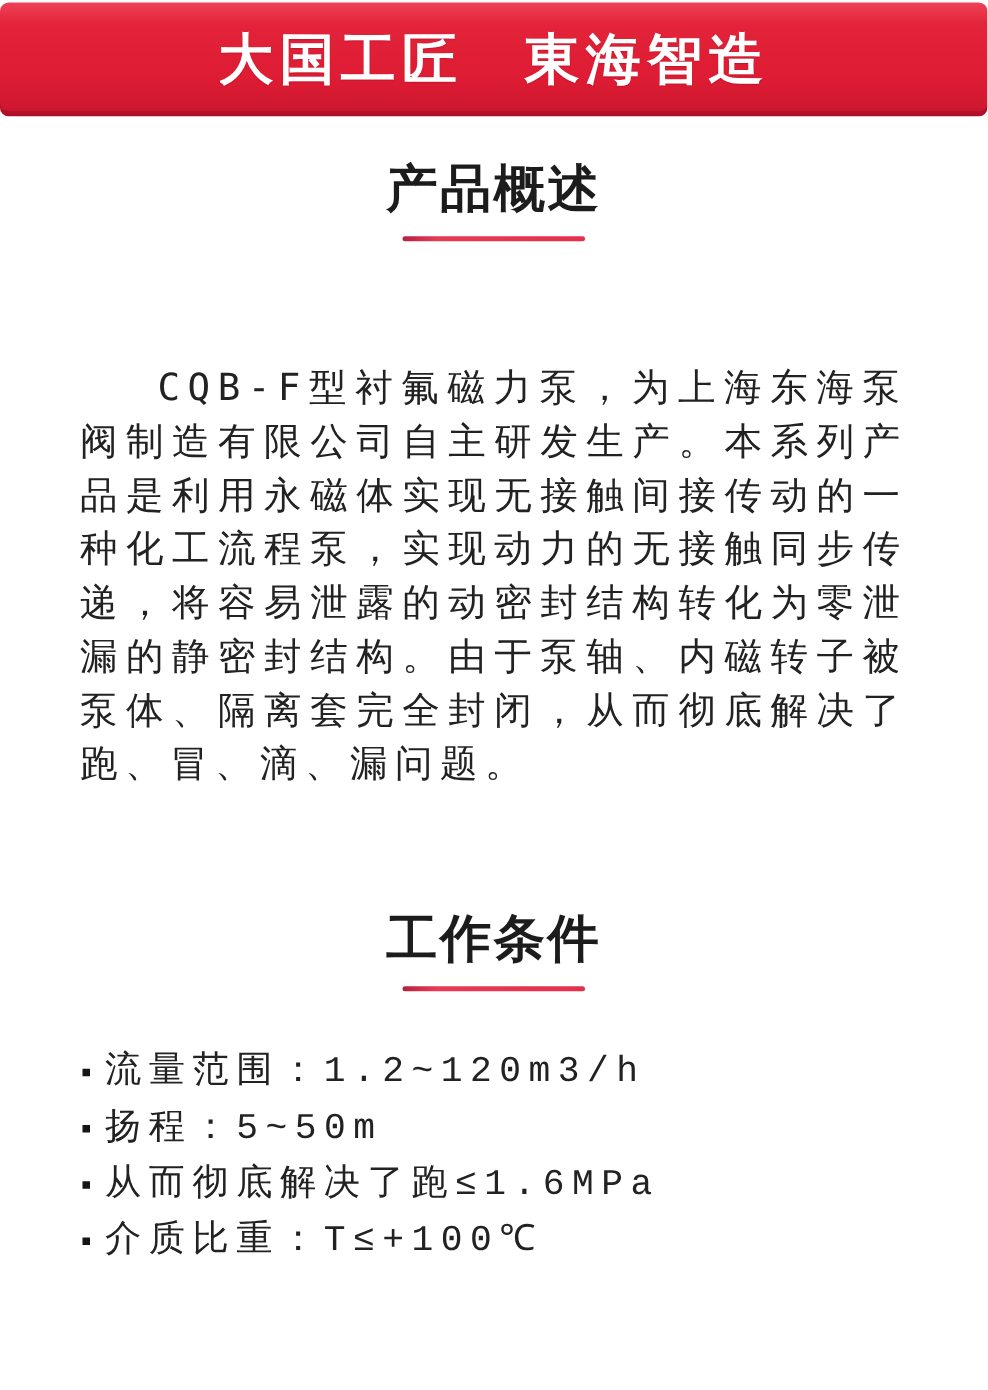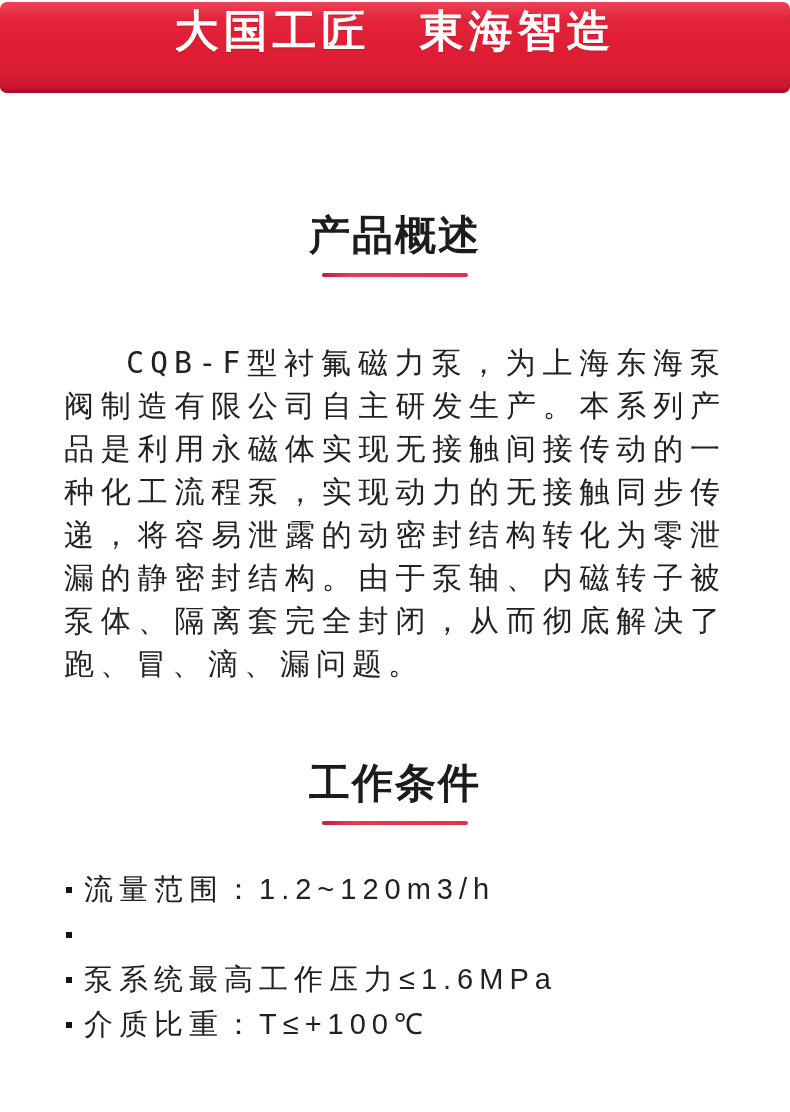--- a/index.html
+++ b/index.html
@@ -13,66 +13,67 @@
     overflow: hidden;
   }
   .banner {
     margin-top: 2px;
     height: 91px;
     width: 790px;
     background: linear-gradient(180deg, #ee4257 0%, #e22339 20%, #de1c33 66%, #cf1831 92%, #c01130 100%);
     border-radius: 7px;
     box-shadow: inset 0 -4px 0 rgba(150, 10, 35, 0.45);
     display: flex;
+    align-items: center;
     justify-content: center;
   }
   .banner-title {
     color: #ffffff;
     font-size: 44px;
     font-weight: bold;
     letter-spacing: 5px;
     text-shadow: 0 1px 1px rgba(140, 10, 30, 0.35);
     white-space: nowrap;
   }
   .section-title {
-    margin-top: 120px;
+    margin-top: 36px;
     text-align: center;
     font-size: 41px;
     font-weight: bold;
     letter-spacing: 2px;
     color: #1c1c1c;
     line-height: 1.1;
   }
-  .section-title.second { margin-top: 76px; }
+  .section-title.second { margin-top: 96px; }
   .title-underline {
     width: 146px;
     height: 4px;
     margin: 15px auto 0 auto;
     border-radius: 2px;
     background: linear-gradient(90deg, #b52141 0%, #e53b55 18%, #e5304d 100%);
   }
   .body-text {
-    margin: 64px 64px 0 64px;
+    margin: 96px 64px 0 64px;
     font-family: "DejaVu Sans Mono", "DejaVu Sans", sans-serif;
     font-size: 30px;
     line-height: 43px;
     letter-spacing: 6px;
     text-align: justify;
     text-justify: inter-character;
     text-indent: 62px;
     color: #222222;
   }
   .cond-list {
     list-style: none;
     margin: 42px 40px 0 66px;
   }
   .cond-list li {
     display: flex;
     align-items: center;
-    font-family: Liberation Sans, sans-serif;
+    font-family: Liberation Mono, monospace;
     font-size: 29px;
     line-height: 45px;
     height: 45px;
     letter-spacing: 6px;
     color: #222222;
     white-space: nowrap;
   }
   .bullet-sq {
     display: inline-block;
     width: 6px;
@@ -101,24 +102,25 @@
     <h2 class="section-title second">工作条件</h2>
     <div class="title-underline"></div>
 
     <ul class="cond-list">
       <li>
         <span class="bullet-sq"></span>
         <span>流量范围：1.2~120m3/h</span>
       </li>
       <li>
         <span class="bullet-sq"></span>
+        <span>扬程：5~50m</span>
       </li>
       <li>
         <span class="bullet-sq"></span>
-        <span>泵系统最高工作压力≤1.6MPa</span>
+        <span>从而彻底解决了跑≤1.6MPa</span>
       </li>
       <li>
         <span class="bullet-sq"></span>
         <span>介质比重：T≤+100℃</span>
       </li>
     </ul>
   </section>
 
 </div>
 

